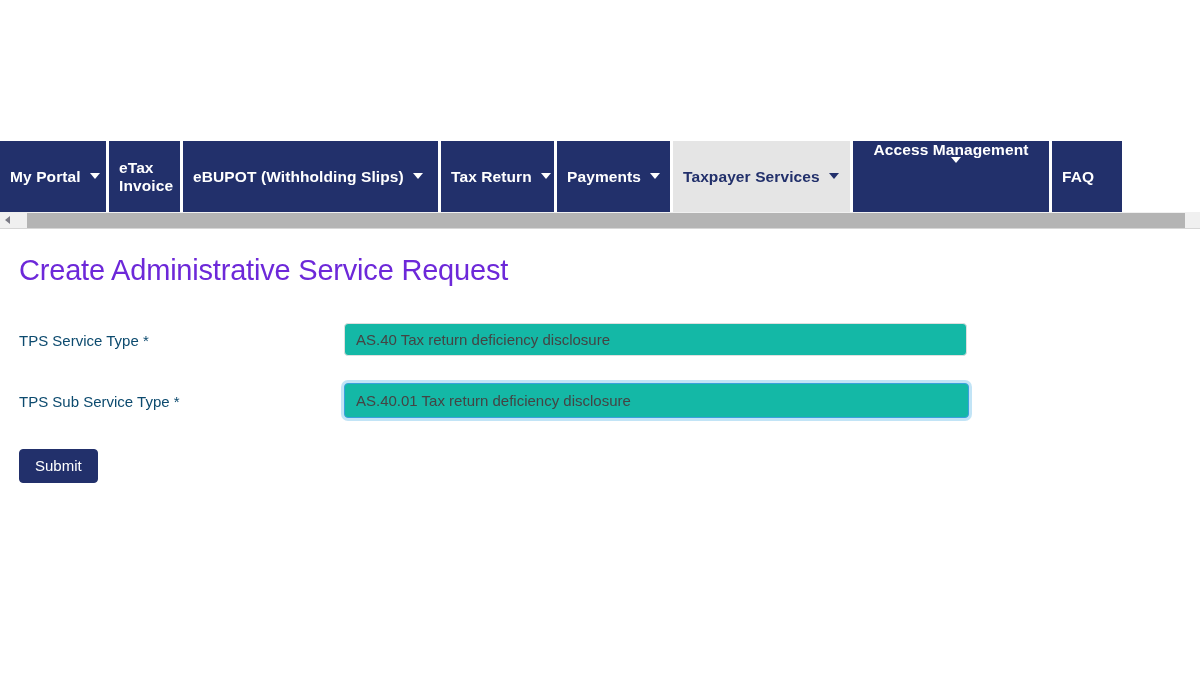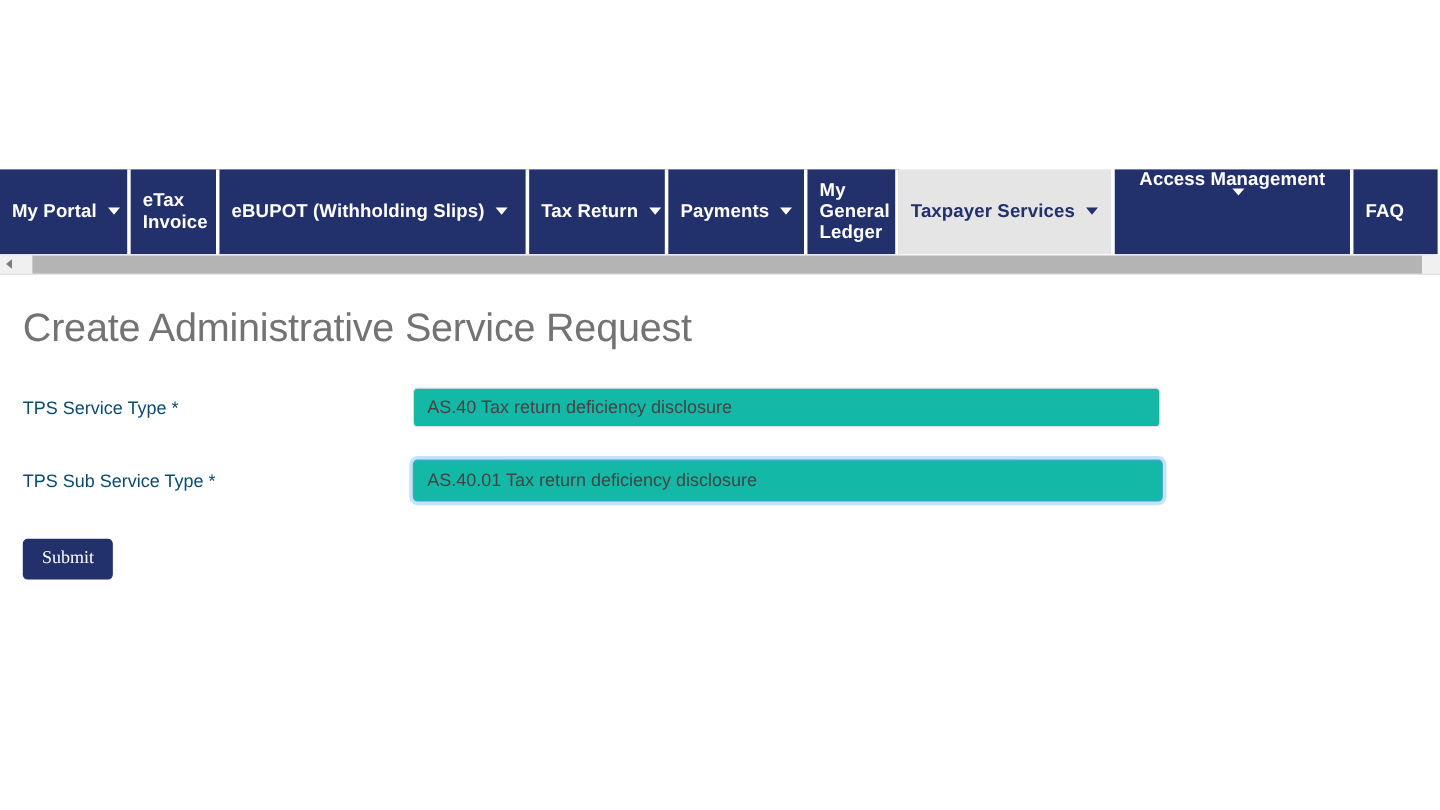--- a/index.html
+++ b/index.html
@@ -148,23 +148,23 @@
     top: 229px;
     width: 1200px;
     height: 446px;
     background: #ffffff;
   }
 
   .page-title {
     position: absolute;
     left: 19px;
     top: 26px;
-    font-size: 33px;
+    font-size: 29px;
     font-weight: normal;
-    color: #737373;
+    color: #6d28d9;
     letter-spacing: -0.2px;
     margin: 0;
     line-height: 1.1;
   }
 
   .form-row {
     position: absolute;
     left: 0;
     width: 1200px;
     height: 40px;
@@ -205,21 +205,21 @@
 
   .submit-btn {
     position: absolute;
     left: 19px;
     top: 220px;
     background: #22306b;
     color: #ffffff;
     border: 1px solid #22306b;
     border-radius: 4px;
     padding: 8px 15px 9px 15px;
-    font-family: Liberation Serif, serif;
+    font-family: Liberation Sans, sans-serif;
     font-size: 15px;
     line-height: 1;
     cursor: pointer;
   }
 </style>
 </head>
 <body>
 
 <div class="page">
 
@@ -246,25 +246,20 @@
       <div class="nav-item w-taxret">
         <span class="nav-label">Tax Return</span>
         <span class="caret"></span>
       </div>
 
       <div class="nav-item w-pay">
         <span class="nav-label">Payments</span>
         <span class="caret"></span>
       </div>
 
-      <div class="nav-item multiline w-gl">
-        <span class="nav-label">My
-General
-Ledger</span>
-      </div>
 
       <div class="nav-item active w-tps">
         <span class="nav-label">Taxpayer Services</span>
         <span class="caret"></span>
       </div>
 
       <div class="nav-item w-access">
         <span class="nav-label">Access Management</span>
         <span class="caret"></span>
       </div>

